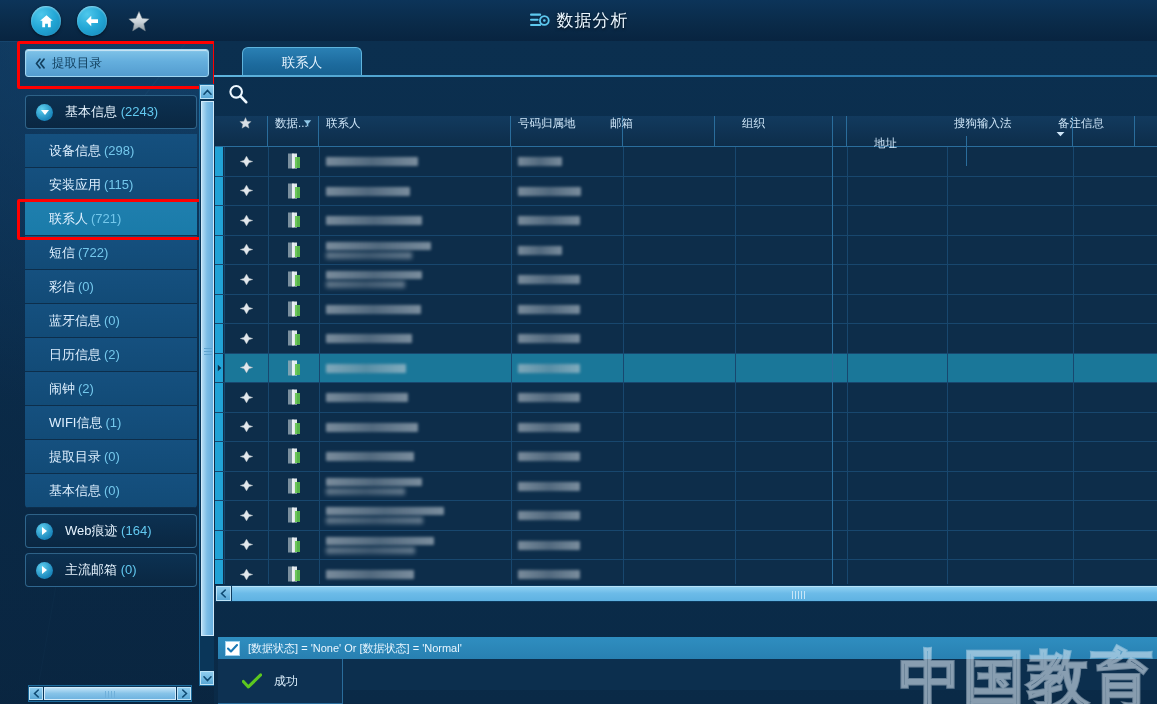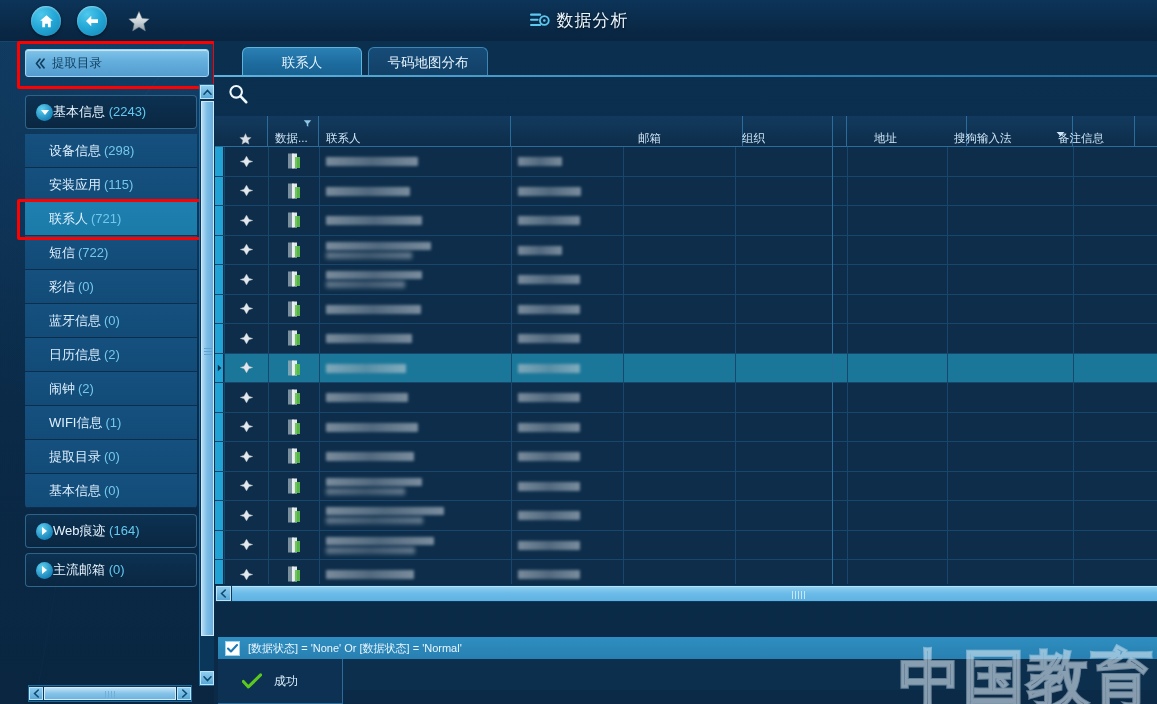--- a/index.html
+++ b/index.html
@@ -42,21 +42,21 @@
     border:1px solid #9fd6f2;border-radius:3px;
     display:flex;align-items:center;padding-left:8px;gap:5px;
     color:#12405f;font-size:12.5px;cursor:pointer;
     box-shadow:inset 0 1px 1px rgba(255,255,255,.6);}
   #extract-hl{position:absolute;left:17px;top:41px;width:193px;height:42px;
     border:3px solid #ff0000;border-radius:2px;pointer-events:none;}
   #tree{position:absolute;left:25px;top:95px;width:172px;height:575px;overflow:hidden;}
   .grp{width:172px;height:34px;margin-bottom:5px;border-radius:4px;
     background:linear-gradient(180deg,#0c3152 0%,#0a2742 100%);
     border:1px solid rgba(90,170,220,.45);
-    display:flex;align-items:center;gap:0;padding-left:10px;
+    display:flex;align-items:center;gap:12px;padding-left:10px;
     color:#e8f5ff;font-size:13px;cursor:pointer;box-sizing:border-box;}
   .grp .cnt{color:#63c9f0;}
   .tri{width:17px;height:17px;border-radius:50%;flex:0 0 auto;
     background:radial-gradient(circle at 35% 30%,#5fd0ef,#1a86bb 70%);
     display:flex;align-items:center;justify-content:center;}
   .tri i{display:block;width:0;height:0;}
   .tri.down i{border-left:4px solid transparent;border-right:4px solid transparent;border-top:5px solid #fff;}
   .tri.right i{border-top:4px solid transparent;border-bottom:4px solid transparent;border-left:5px solid #fff;}
   .children{width:172px;border-radius:0 0 4px 4px;overflow:hidden;margin-bottom:6px;}
   .child{height:34px;background:linear-gradient(180deg,#15507f 0%,#124b77 100%);
@@ -111,21 +111,21 @@
   #search-icon{position:absolute;left:4px;top:-1px;width:28px;height:26px;
     display:flex;align-items:center;justify-content:center;cursor:pointer;}
   
   #grid{position:absolute;left:215px;top:116px;width:942px;height:468px;
     background:#0d2d4a;}
   #gridhead{position:absolute;left:0;top:0;width:942px;height:30px;
     background:linear-gradient(180deg,#123a5e 0%,#0d2d4a 100%);
     border-bottom:1px solid #2a6d9c;}
   .hcell{position:absolute;top:0;height:30px;box-sizing:border-box;
     border-right:1px solid #2a6d9c;
-    display:flex;align-items:flex-end;color:#cfe6f8;font-size:11.5px;
+    display:flex;align-items:flex-start;color:#cfe6f8;font-size:11.5px;
     padding-left:7px;cursor:pointer;}
   #rowsclip{position:absolute;left:0;top:31px;width:942px;height:437px;overflow:hidden;}
   .row{position:relative;height:29.5px;box-sizing:border-box;
     border-bottom:1px solid #18476e;display:flex;align-items:center;cursor:pointer;}
   .row.sel{background:#1a7799;}
   .rowind{position:absolute;left:0;top:0;width:9px;height:100%;
     background:#22a3d6;border-right:1px solid #0d2d4a;box-sizing:border-box;
     display:flex;align-items:center;justify-content:center;}
   .cellsep{position:absolute;top:0;height:100%;width:1px;background:#18476e;}
   .star-cell{position:absolute;left:9px;width:44px;height:100%;
@@ -326,23 +326,20 @@
         </svg>
     </div>
   </div>
 
   <div id="main"></div>
 
   <div id="tabstrip">
     <div class="tab" id="tab-0">
       <span>联系人</span>
     </div>
-    <div class="tab" id="tab-1">
-      <span>号码地图分布</span>
-    </div>
   </div>
   <div id="tabline"></div>
 
   <div id="searchwrap">
     <div id="search-icon">
       <svg width="22" height="22" viewBox="0 0 24 24">
         <circle cx="10" cy="9.6" r="6.3" fill="none" stroke="#eef8ff" stroke-width="2.3"></circle>
         <path d="M14.6 14.4 L21 21" stroke="#eef8ff" stroke-width="2.8" stroke-linecap="round"></path>
       </svg>
     </div>
@@ -357,27 +354,30 @@
         </div>
         <div class="hcell" style="left: 53px; width: 51px;">
           <span>数据...</span>
           <span style="position: absolute; right: 6px; top: 2px;"><svg width="9" height="9" viewBox="0 0 12 12">
               <path d="M1 1.6 H11 L7 6.2 V10.4 L5 9 V6.2 Z" fill="#8fc6e6"></path>
             </svg></span>
         </div>
         <div class="hcell" style="left: 104px; width: 192px;">
           <span>联系人</span>
         </div>
-        <div class="hcell" style="left: 416px; width: 112px;">
+        <div class="hcell" style="left: 296px; width: 112px;">
+          <span>号码归属地</span>
+        </div>
+        <div class="hcell" style="left: 388px; width: 112px;">
           <span>邮箱</span>
         </div>
         <div class="hcell" style="left: 520px; width: 112px;">
           <span>组织</span>
         </div>
-        <div class="hcell" style="left: 652px; width: 100px;">
+        <div class="hcell" style="left: 652px; width: 100px; margin-top: 20px;">
           <span>地址</span>
         </div>
         <div class="hcell" style="left: 732px; width: 126px;">
           <span>搜狗输入法</span>
           <span style="position: absolute; right: 7px; top: 11px;"><svg width="9" height="6" viewBox="0 0 10 6">
               <path d="M0.6 0.8 H9.4 L5 5.4 Z" fill="#cfe6f8"></path>
             </svg></span>
         </div>
         <div class="hcell" style="left: 836px; width: 84px;">
           <span>备注信息</span>

